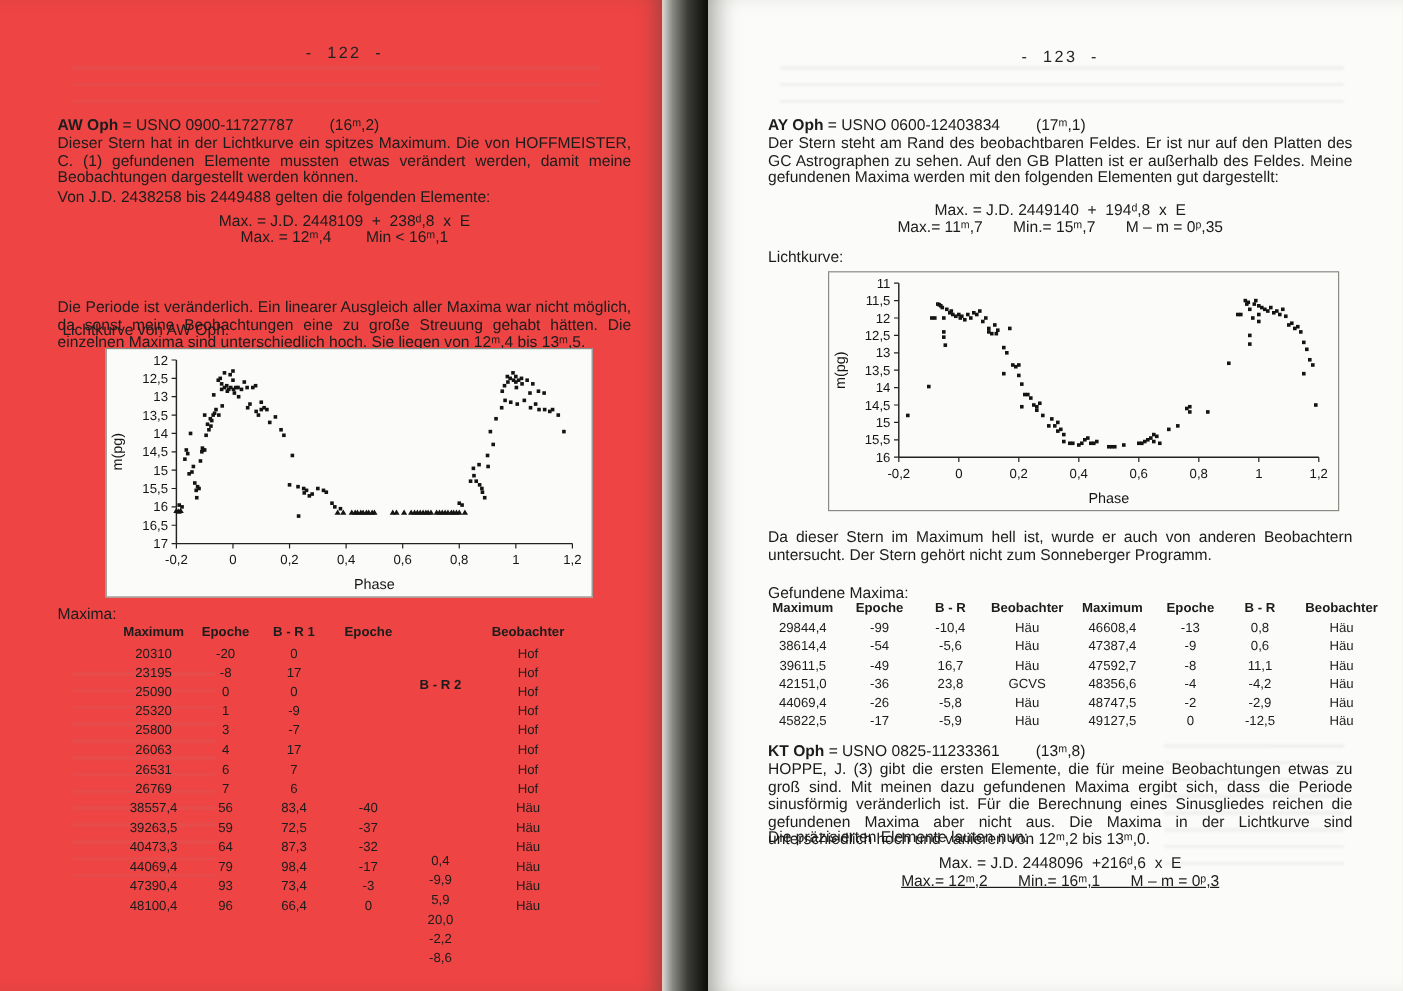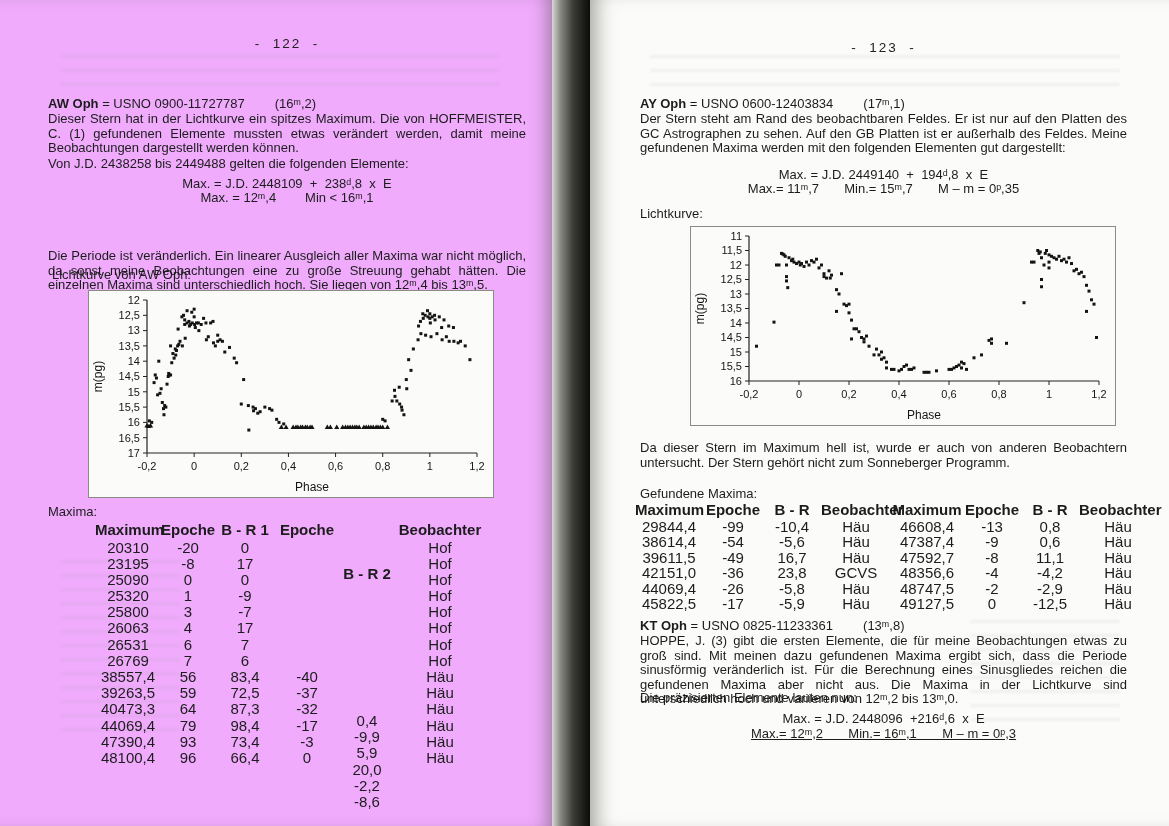--- a/index.html
+++ b/index.html
@@ -1,38 +1,38 @@
 <!DOCTYPE html>
 <html><head>
 <meta charset="utf-8">
 <style>
   html,body{margin:0;padding:0;background:#e9e9e5;}
   .scan{position:relative;width:1169px;height:826px;background:#f4f4f1;overflow:hidden;
         font-family:"Liberation Sans","DejaVu Sans",sans-serif;color:#1c1c1c;}
   .page{position:absolute;top:0;height:826px;}
-  .page-left{left:0;width:552px;background:#f0abfc;box-shadow:inset -14px 0 18px -10px rgba(60,60,55,.45);}
+  .page-left{left:0;width:552px;background:#ef4444;box-shadow:inset -14px 0 18px -10px rgba(60,60,55,.45);}
   .page-right{left:590px;width:579px;background:#fbfbf9;box-shadow:inset 18px 0 20px -12px rgba(90,90,85,.55);}
   .gutter{position:absolute;left:552px;top:0;width:38px;height:826px;
           background:linear-gradient(90deg,#d8d8d4 0%,#8a8a85 22%,#3c3c38 55%,#171715 88%,#0c0c0b 100%);}
   .gutter-notch{position:absolute;left:590px;top:0;width:14px;height:32px;background:#1d1d1b;
           clip-path:polygon(0 0,100% 0,0 100%);}
   .bleed{position:absolute;opacity:.10;filter:blur(1px);pointer-events:none;
          background:repeating-linear-gradient(180deg,#9a9a94 0 3px,transparent 3px 14px);}
   .pagenum{position:absolute;text-align:center;font-size:13.5px;letter-spacing:2px;white-space:pre;color:#222;}
   .blk{position:absolute;font-size:13px;line-height:14.6px;}
   .just{text-align:justify;}
   .ctr{text-align:center;white-space:pre;}
   .b{font-weight:bold;}
   .star-line{white-space:pre;}
   .star-mag{margin-left:30px;}
   .chart{position:absolute;border:1px solid #8b8b86;background:#fbfbf9;}
   .chart svg text{fill:#151515;}
   .tl{font-size:11px;font-family:"Liberation Sans","DejaVu Sans",sans-serif;}
   .al{font-size:12px;font-family:"Liberation Sans","DejaVu Sans",sans-serif;}
-  .tbl{position:absolute;font-size:15px;}
+  .tbl{position:absolute;font-size:11px;}
   .tr{display:flex;}
   .tc{display:inline-block;text-align:center;white-space:pre;}
   .tbl-left .tr{height:16.2px;}
   .tbl-left .tr.th{height:17.5px;}
   .tbl-left .tc:nth-child(1){width:66px;}
   .tbl-left .tc:nth-child(2){width:54px;}
   .tbl-left .tc:nth-child(3){width:60px;}
   .tbl-left .tc:nth-child(4){width:64px;}
   .tbl-left .tc:nth-child(5){width:56px;margin-top:44px;}
   .tbl-left .tc:nth-child(6){width:90px;}

